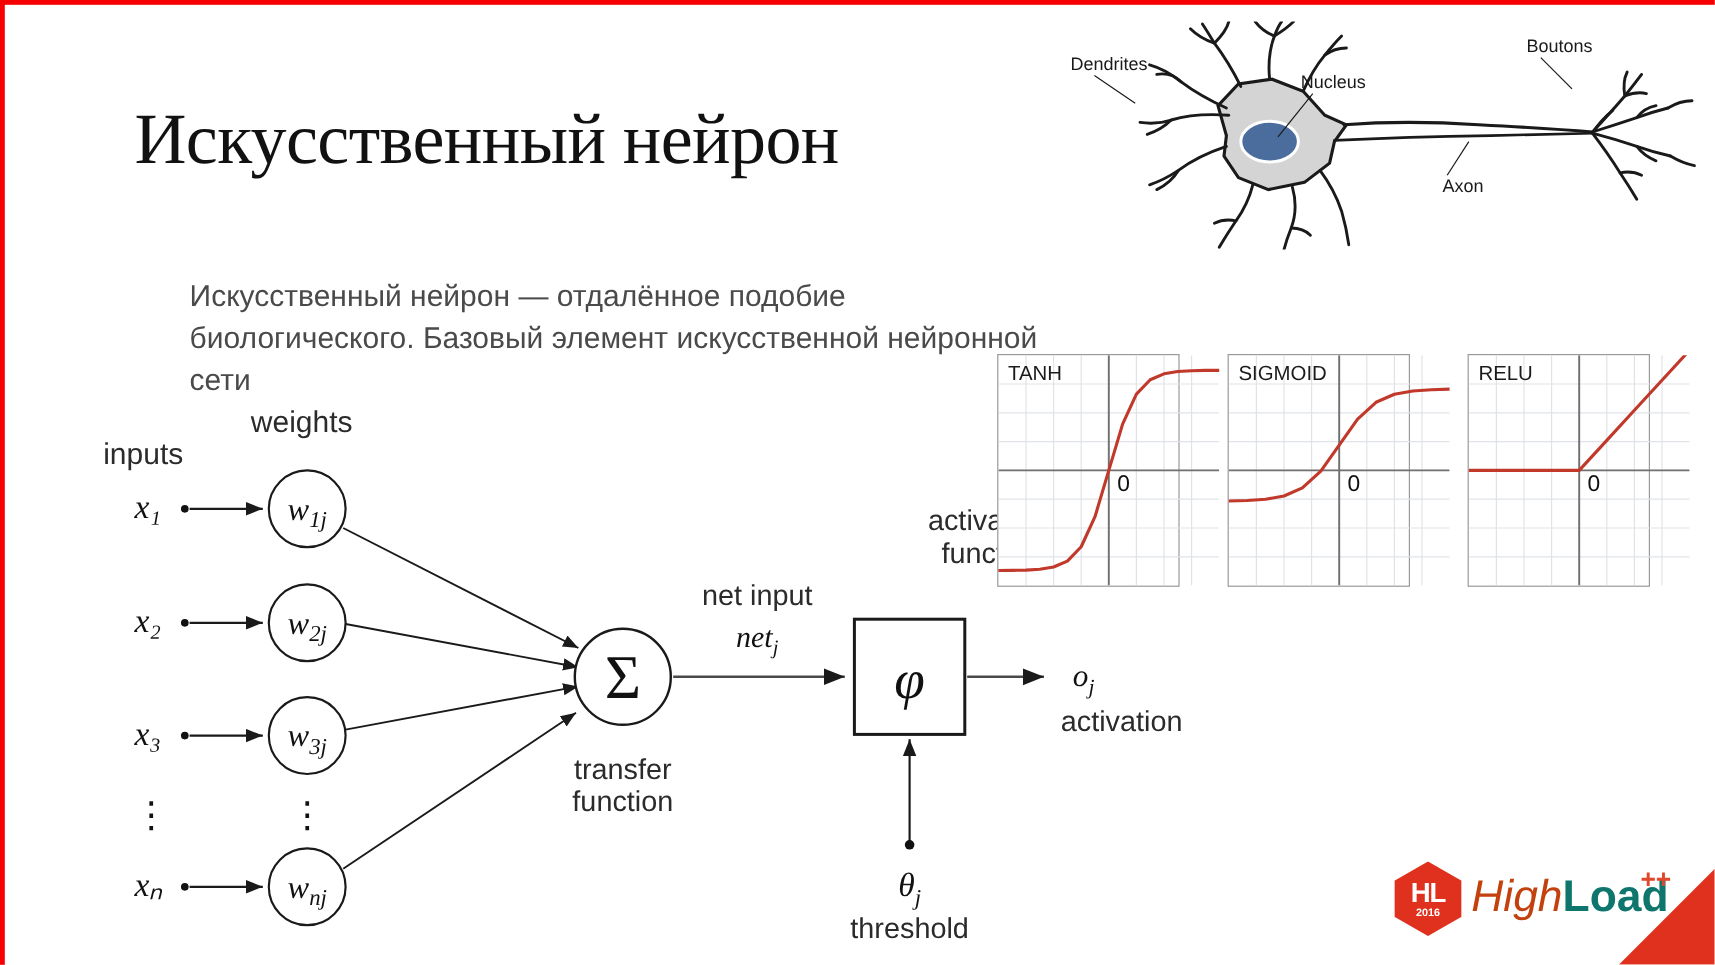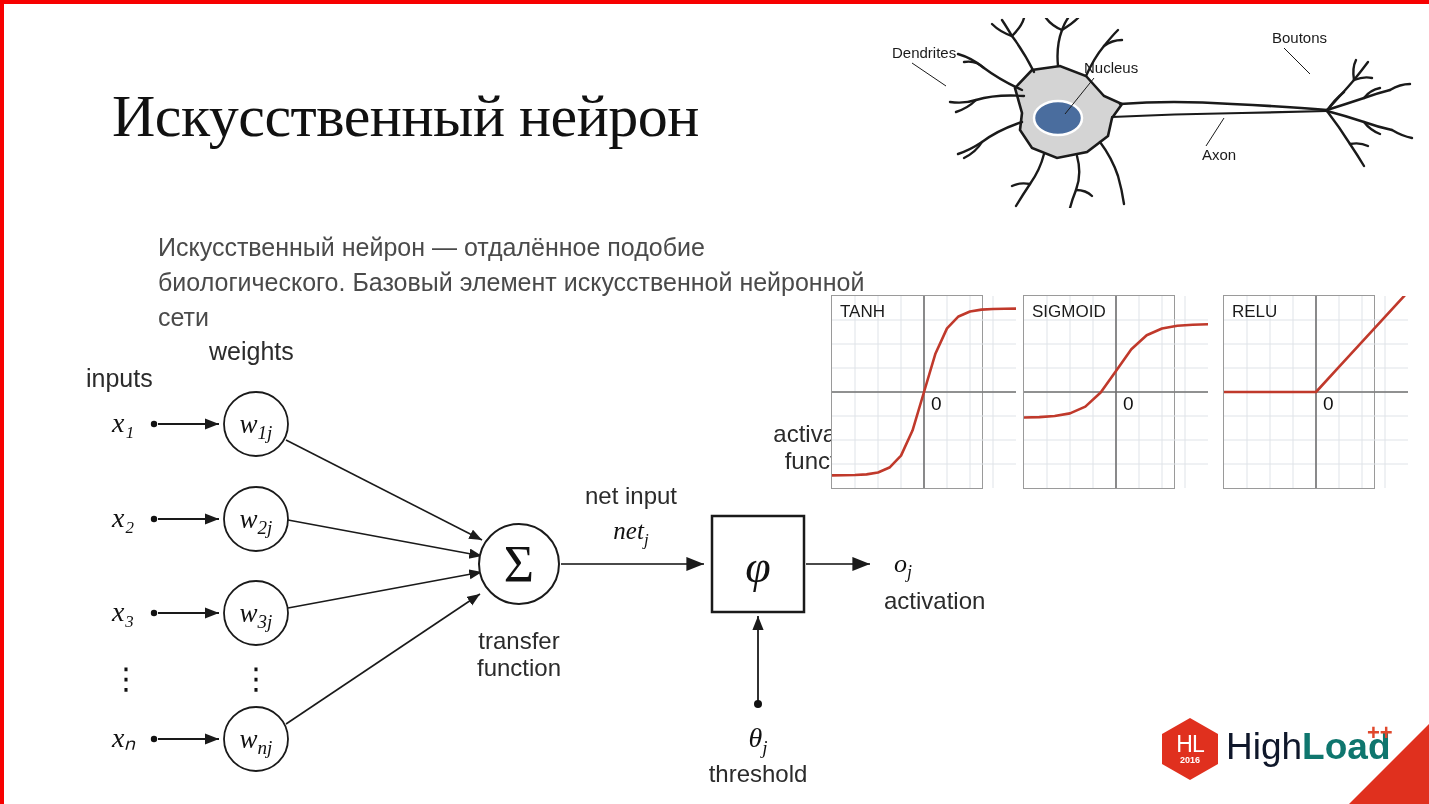--- a/index.html
+++ b/index.html
@@ -55,28 +55,28 @@
     font-family:"Liberation Sans", sans-serif;
   }
   
   .logo { position:absolute; left:1158px; top:714px; width:215px; height:62px; }
   .logo-hex { position:absolute; left:0; top:0; width:56px; height:62px; }
   .logo-hl {
     position:absolute; left:0; top:0; width:56px; height:62px;
     display:flex; flex-direction:column; align-items:center; justify-content:center;
     color:#fff; font-family:"Liberation Sans", sans-serif;
   }
-  .logo-hl .hl { font-size:23px; font-weight:normal; line-height:22px; letter-spacing:-1px; }
+  .logo-hl .hl { font-size:23px; font-weight:bold; line-height:22px; letter-spacing:-1px; }
   .logo-hl .yr { font-size:9px; font-weight:bold; line-height:11px;text-align:right; }
   .logo-word {
     position:absolute; left:64px; top:8px;
     font-size:37px; font-weight:400; white-space:nowrap;
     font-family:"Liberation Sans", sans-serif;
   }
-  .logo-word .high { color:#0f172a; }
+  .logo-word .high { color:#c2410c;font-style:italic; }
   .logo-word .load { color:#0f766e; font-weight:bold; }
   .logo-plus {
     position:absolute; left:205px; top:2px;
     font-size:22px; color:#e0482c; font-weight:bold;
     font-family:"Liberation Sans", sans-serif;
   }
   .corner-tri { position:absolute; right:0; bottom:0; width:115px; height:80px; }
 </style>
 </head>
 <body>

